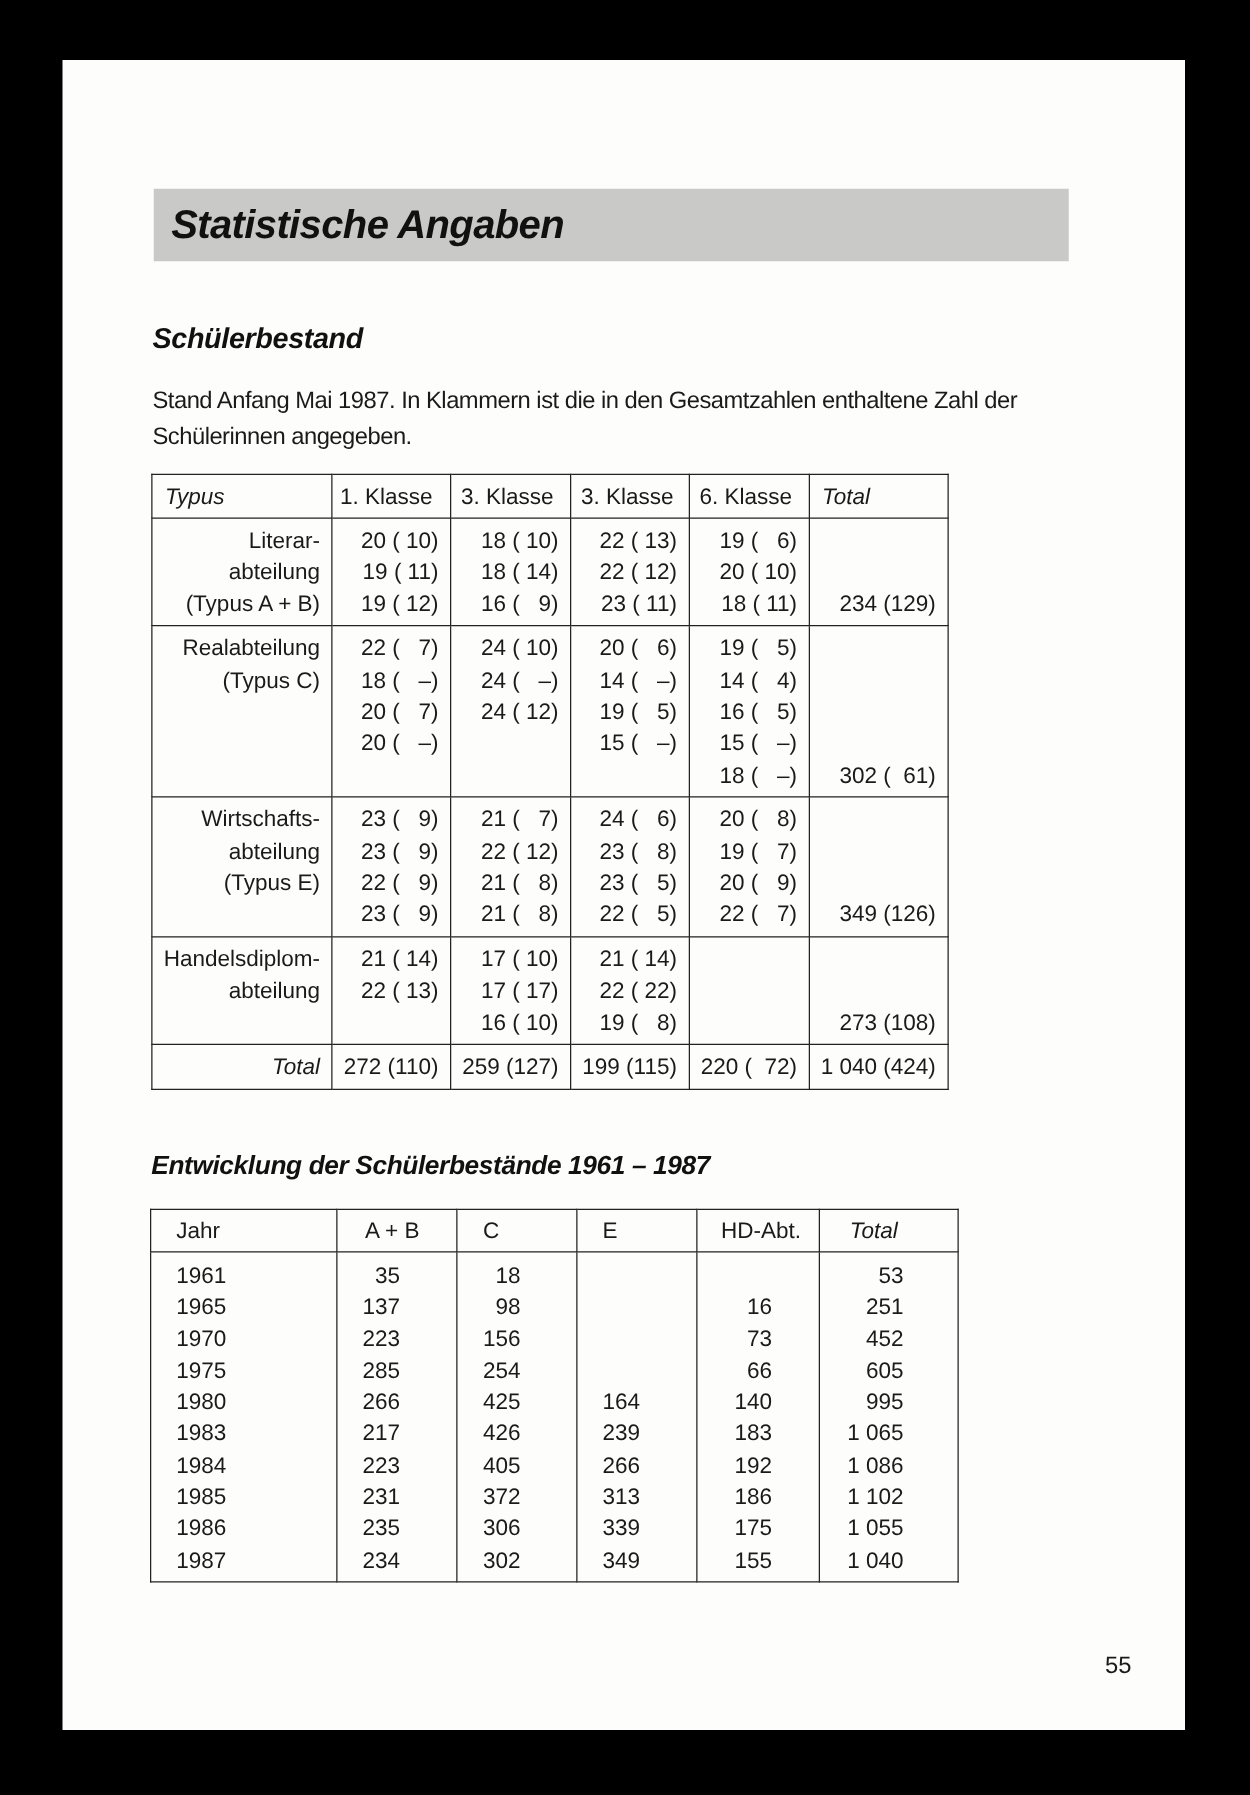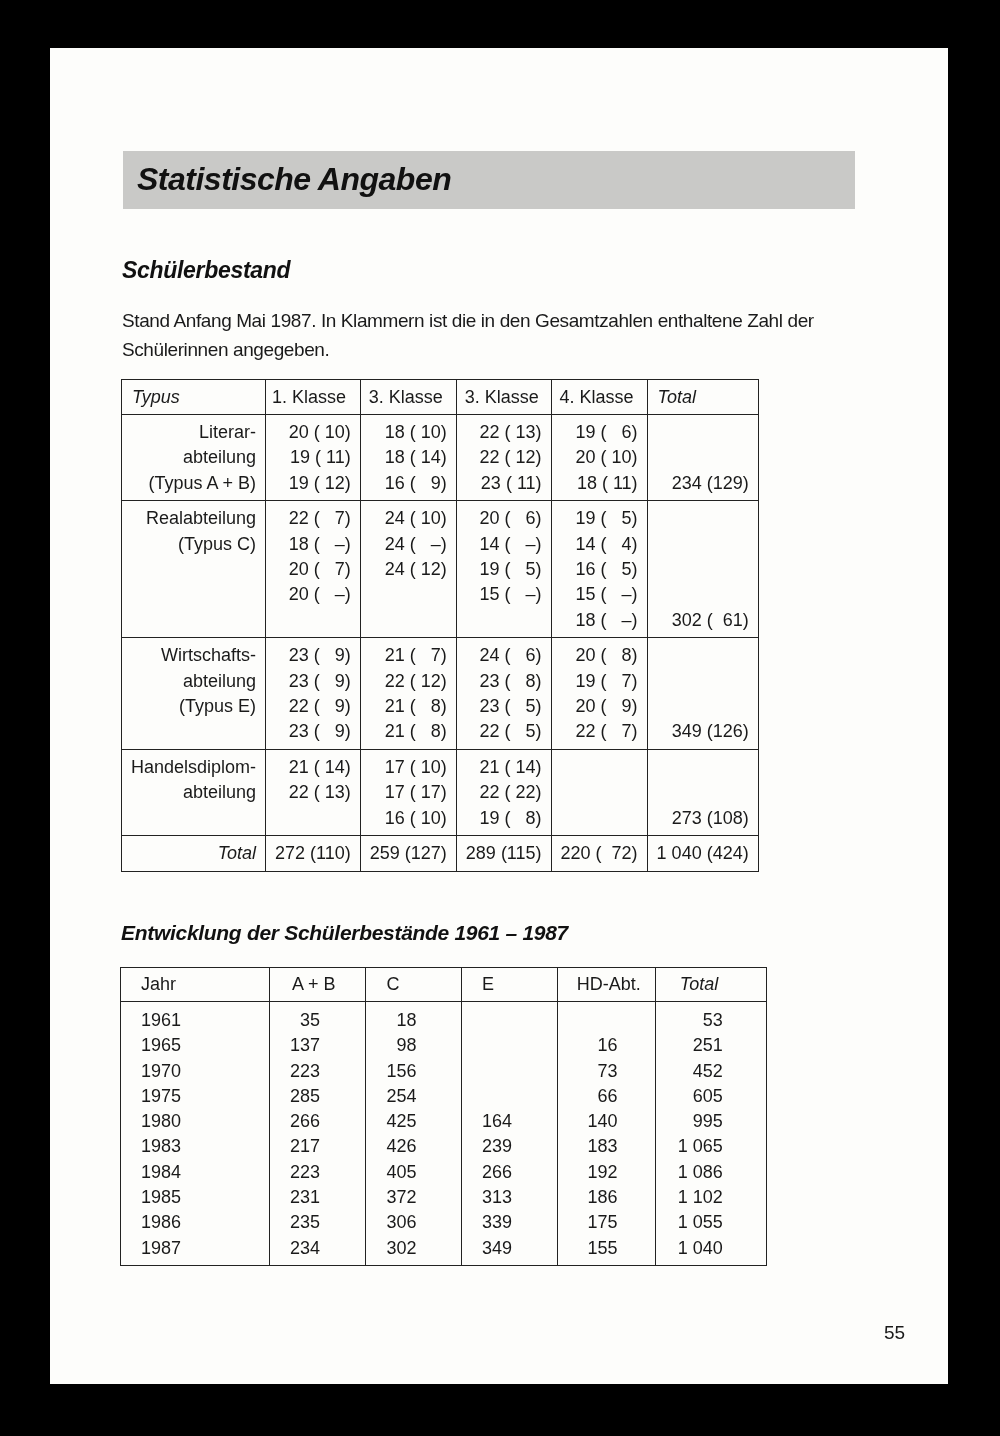--- a/index.html
+++ b/index.html
@@ -44,21 +44,21 @@
         <col style="width:109px">
         <col style="width:108px">
         <col style="width:122px">
       </colgroup>
     <tbody>
         <tr>
       <th class="it">Typus</th>
       <th style="padding-left:6px">1. Klasse</th>
       <th style="padding-left:8px">3. Klasse</th>
       <th style="padding-left:8px">3. Klasse</th>
-      <th style="padding-left:8px">4. Klasse</th>
+      <th style="padding-left:8px">6. Klasse</th>
       <th class="it">Total</th>
     </tr>
     <tr>
       <td style="white-space:pre">Literar-
 abteilung
 (Typus A + B)</td>
       <td class="num">20 ( 10)
 19 ( 11)
 19 ( 12)</td>
       <td class="num">18 ( 10)
@@ -126,21 +126,21 @@
       <td class="num">21 ( 14)
 22 ( 22)
 19 (   8)</td>
       <td class="num"></td>
       <td class="tot">273 (108)</td>
     </tr>
     <tr>
       <td class="it">Total</td>
       <td class="num">272 (110)</td>
       <td class="num">259 (127)</td>
-      <td class="num">289 (115)</td>
+      <td class="num">199 (115)</td>
       <td class="num">220 (  72)</td>
       <td class="num">1 040 (424)</td>
     </tr>
   </tbody>
     </table>
 
   <h2 class="sec" style="left:71px; top:873px; font-size:21px;">Entwicklung der Schülerbestände 1961 – 1987</h2>
 
   <table class="t2">
     <colgroup>

